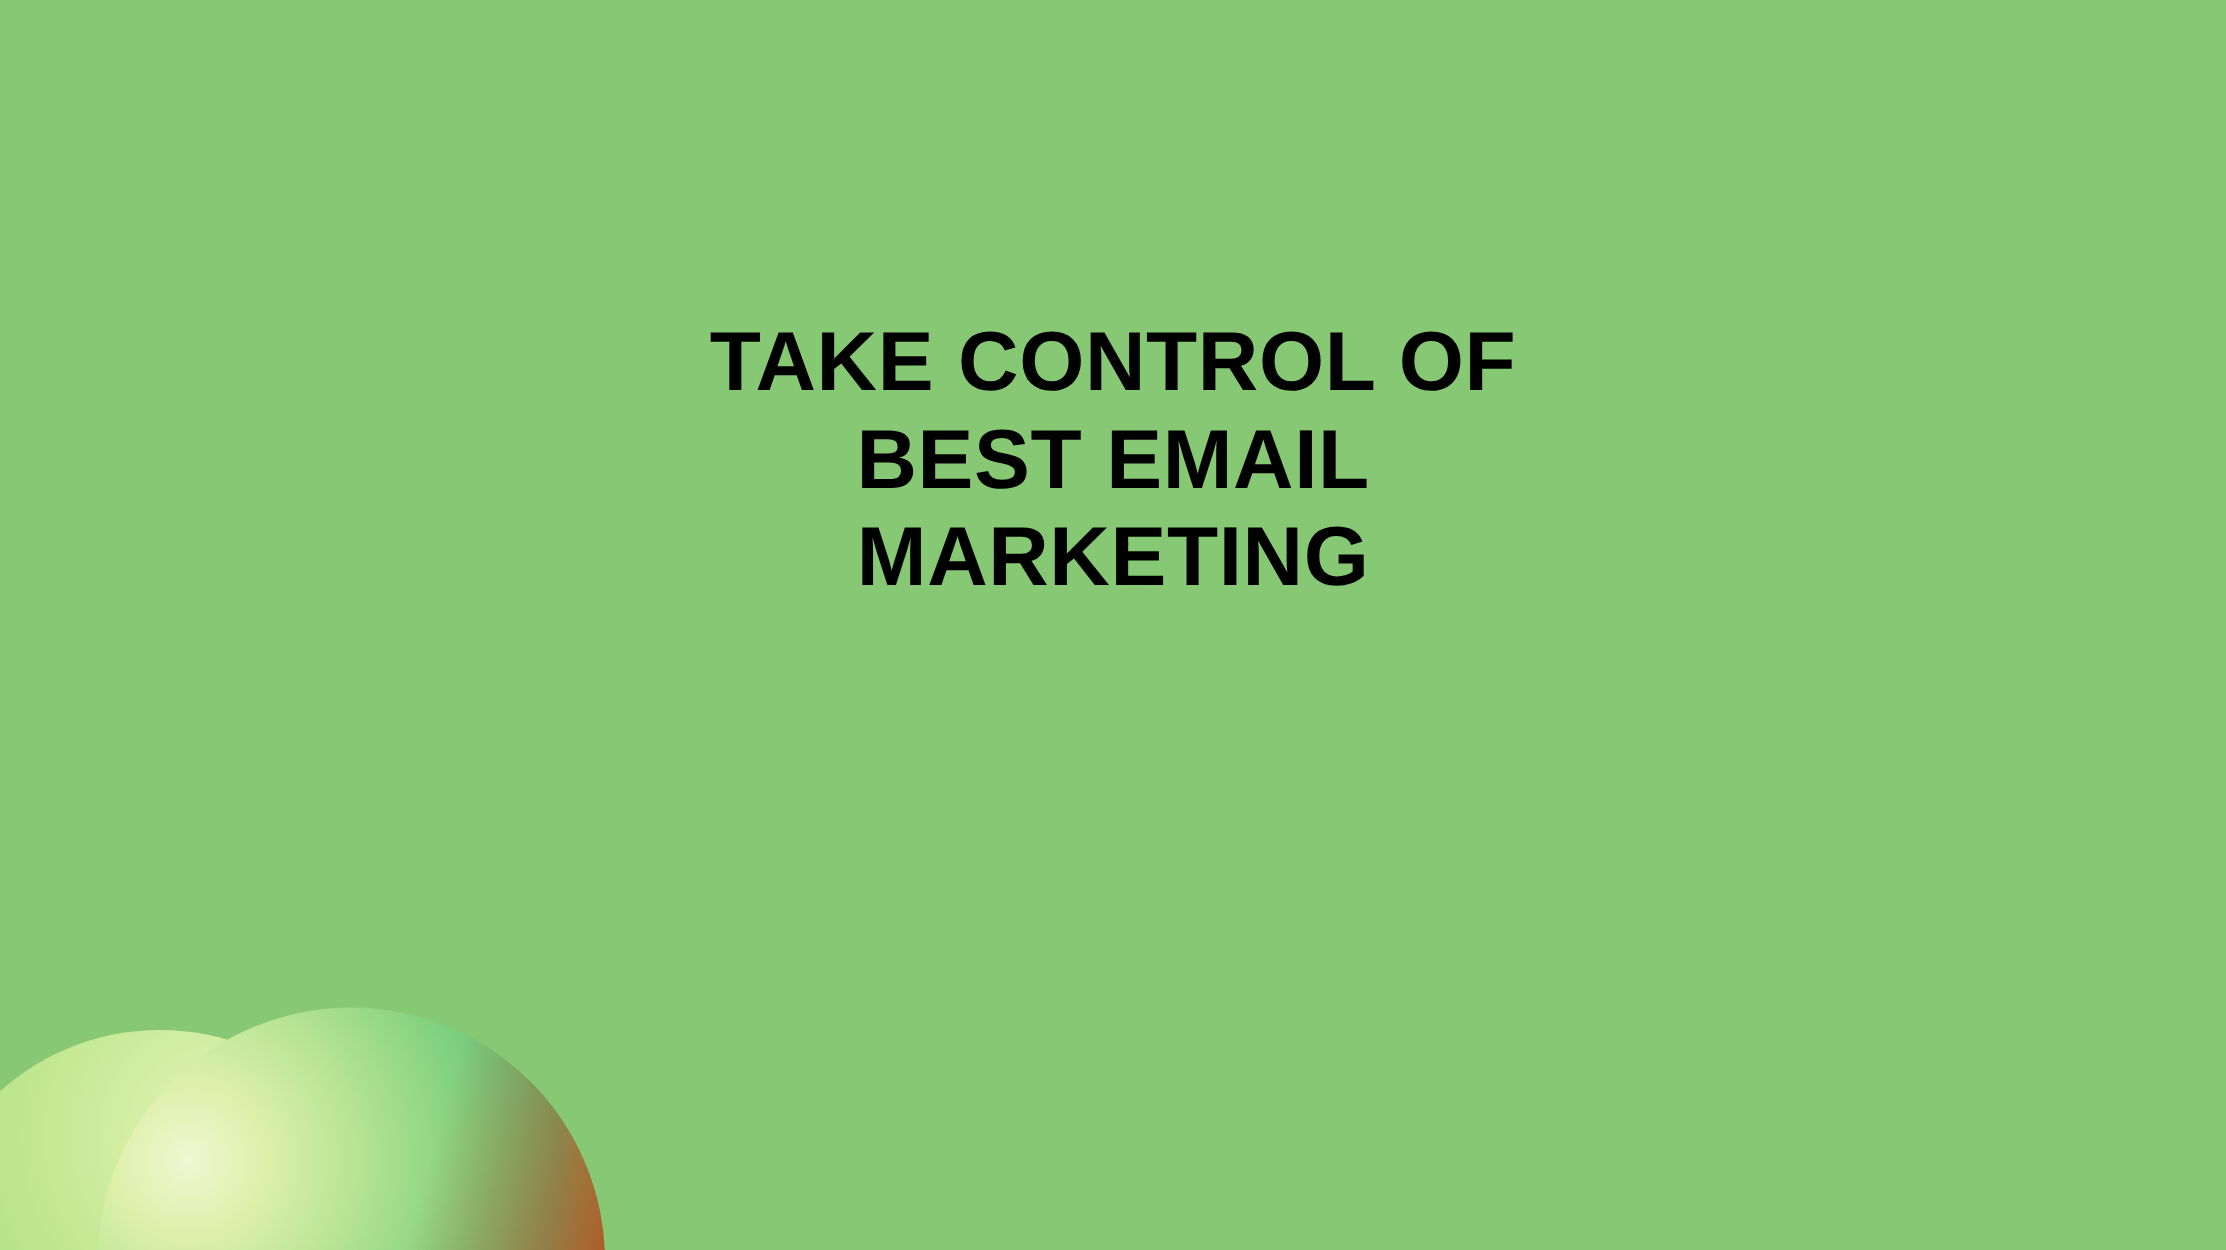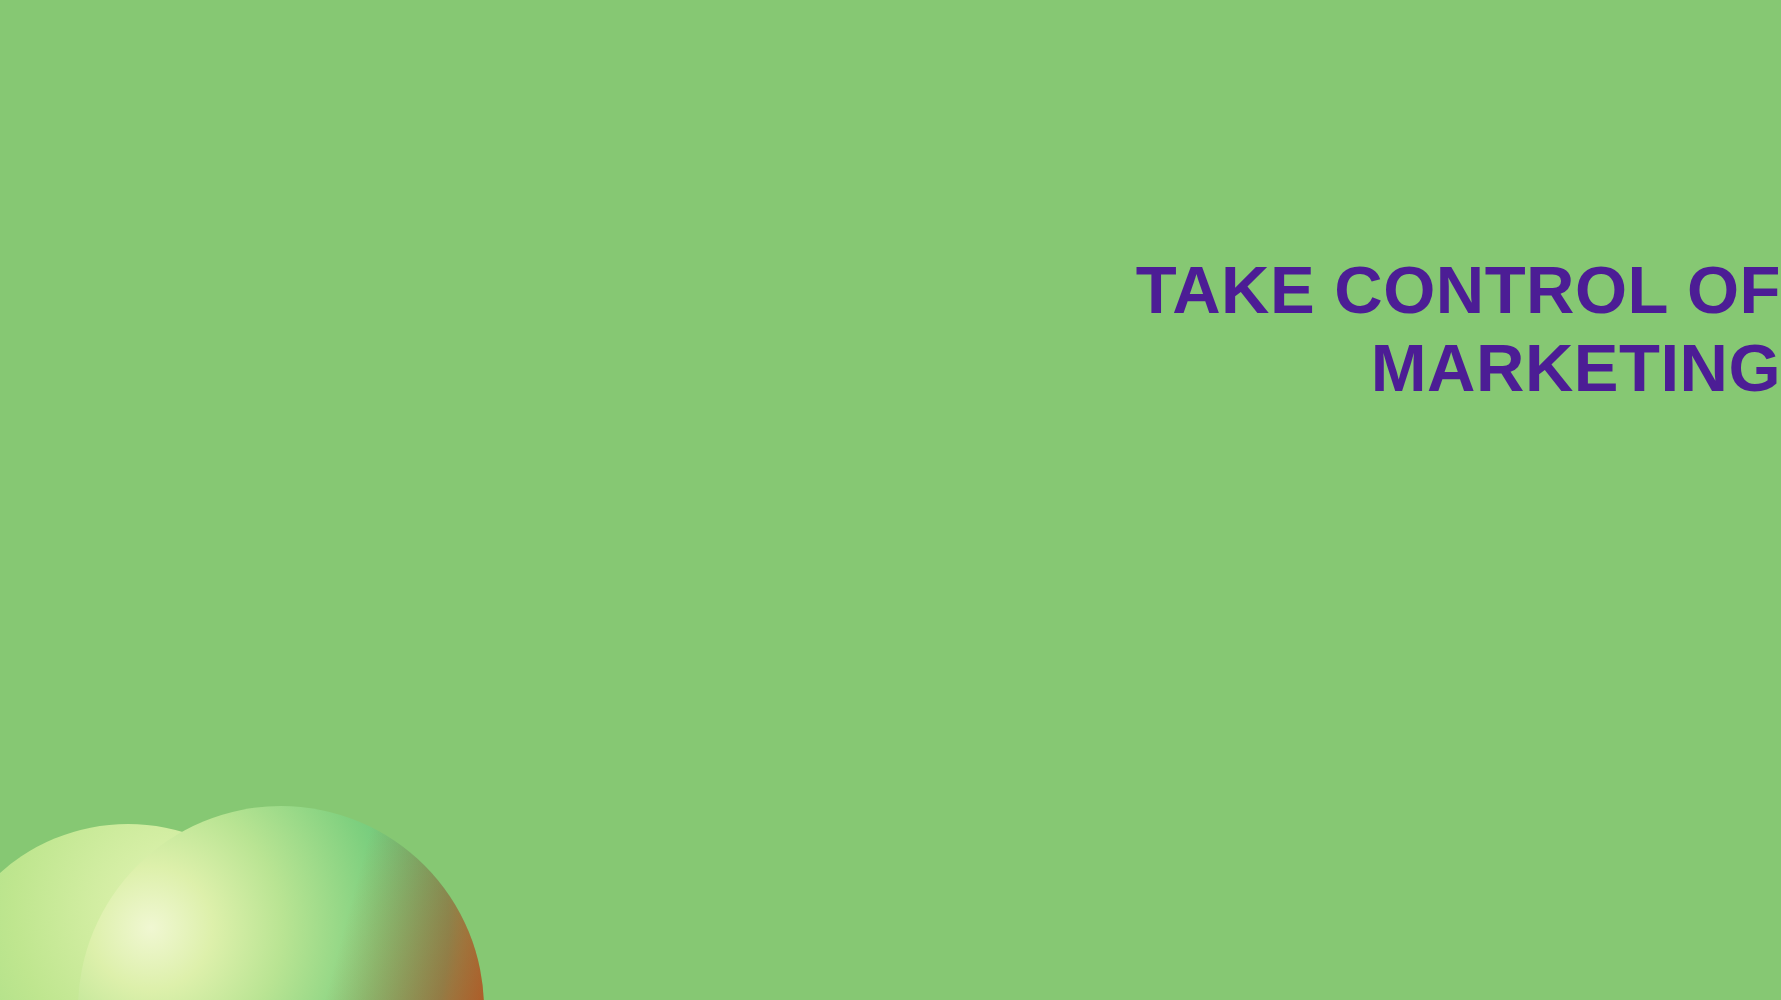--- a/index.html
+++ b/index.html
@@ -85,22 +85,22 @@
         rgba(200,58,18,0.55) 82%,
         rgba(186,40,10,0.85) 100%);
   }
 
   
   .headline {
     position: absolute;
     left: 0;
     right: 0;
     top: 206px;
-    text-align: right;
-    color: #4c1d95;
+    text-align: center;
+    color: #000000;
     font-family: "Liberation Sans", sans-serif;
     font-weight: 700;
     font-size: 67px;
     line-height: 78px;
     letter-spacing: 0.5px;
     text-transform: uppercase;
     -webkit-font-smoothing: antialiased;
   }
   .headline .hl-line {
     display: block;
@@ -184,16 +184,17 @@
         <path d="M 662 56 C 716 44, 786 38, 838 42" stroke="url(#gCyanStreak)" stroke-width="9" fill="none" filter="url(#edge)" opacity="0.95"></path>
       </svg>
     </div>
 
     <div class="sphere sphere-left"></div>
     <div class="sphere sphere-right"></div>
   </div>
 
   <h1 class="headline">
     <span class="hl-line">TAKE CONTROL OF</span>
+    <span class="hl-line">BEST EMAIL</span>
     <span class="hl-line">MARKETING</span>
   </h1>
 
 </div>
 
 </body></html>

